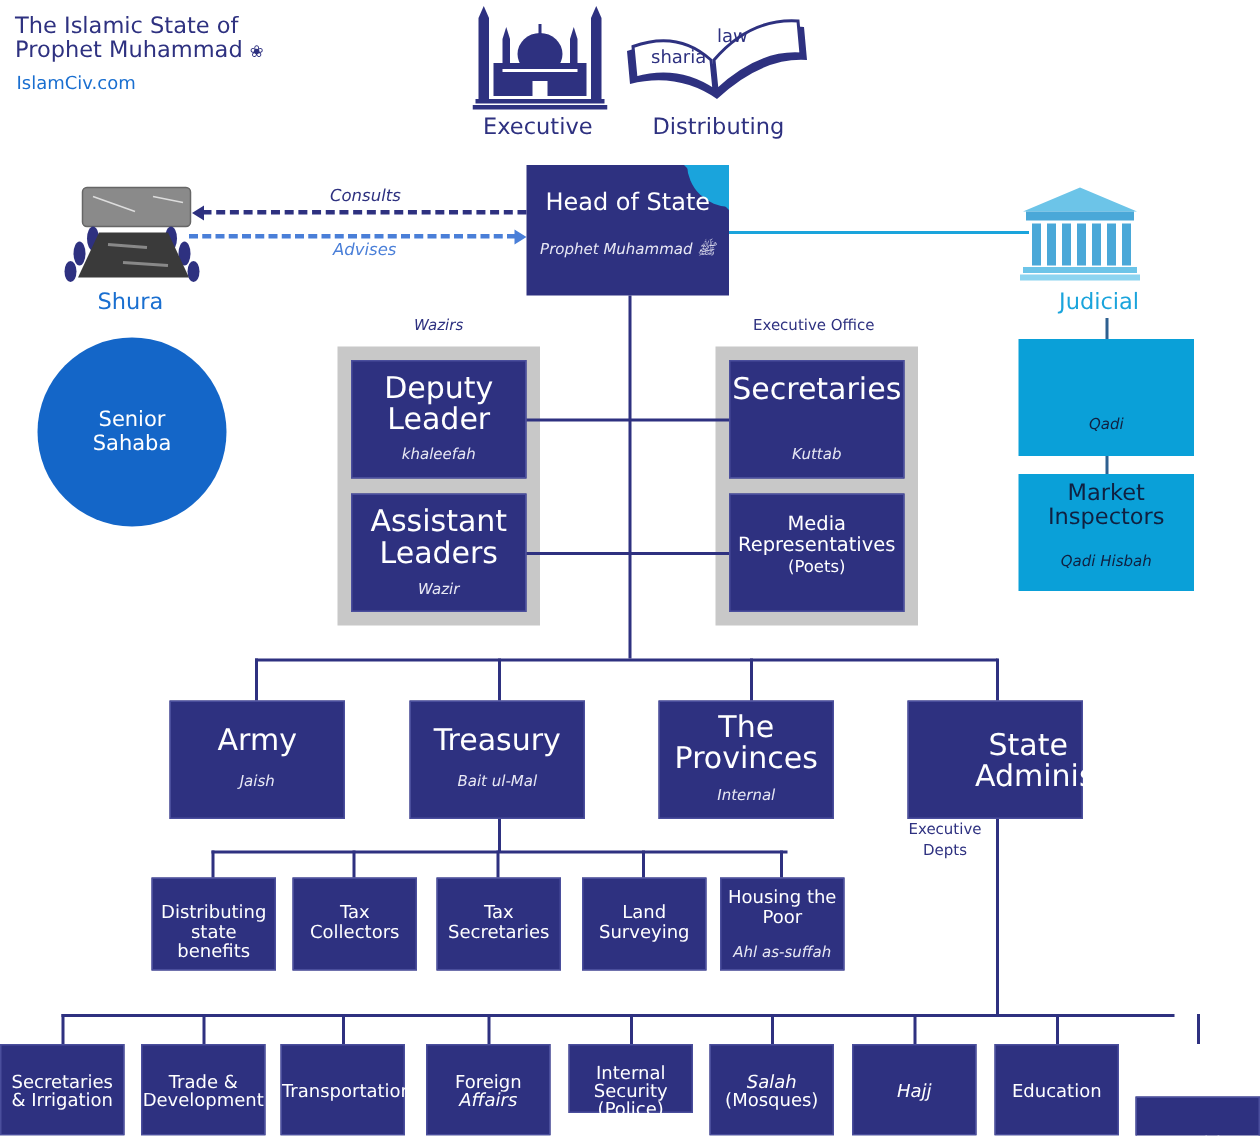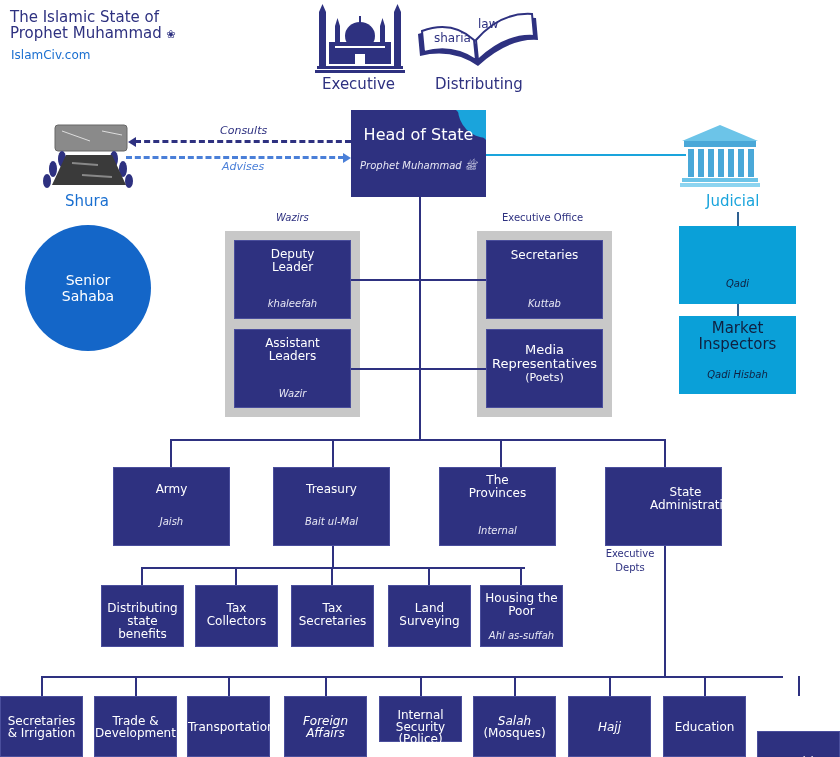--- a/index.html
+++ b/index.html
@@ -8,21 +8,21 @@
   .abs { position:absolute; }
   .box { position:absolute; background:#2e3180; color:#ffffff; box-sizing:border-box;
          border:1px solid #4a4e9c; text-align:center; }
   .box .t { position:absolute; left:0; right:0; line-height:1.05; }
   .box .s { position:absolute; left:0; right:0; font-style:italic; font-size:10px; color:#e8e8f4; }
   .jbox { position:absolute; background:#0aa0d8; color:#102040; box-sizing:border-box; text-align:center; }
   .jbox .t { position:absolute; left:0; right:0; line-height:1.05; font-size:15px; }
   .jbox .s { position:absolute; left:0; right:0; font-style:italic; font-size:10px; color:#102040; }
   .graybox { position:absolute; background:#c8c8c8; }
   .ln { position:absolute; background:#2e3180; }
-  .big { font-size:12px; }
+  .big { font-size:20px; }
   .center-flex { display:flex; align-items:center; justify-content:center; height:100%; flex-direction:column; }
 </style>
 </head>
 <body>
 
 <div class="abs" style="left:10px;top:9px;color:#2e3180;font-size:15px;line-height:16px;">
   <div>The Islamic State of</div>
   <div><span>Prophet Muhammad</span> <span style="font-size:11px;">❀</span></div>
 </div>
 <div class="abs" style="left:11px;top:48px;color:#1a6fd0;font-size:12px;">IslamCiv.com</div>
@@ -255,21 +255,21 @@
     </div>
     <div class="ln" style="left: 228px; top: 676px; width: 2px; height: 20px;"></div>
     <div class="box" style="left: 187px; top: 696px; width: 83px; height: 61px; font-size: 12px;">
       <div class="t" style="line-height: 12px; top: 24px;">
         <div>Transportation</div>
       </div>
     </div>
     <div class="ln" style="left: 325px; top: 676px; width: 2px; height: 20px;"></div>
     <div class="box" style="left: 284px; top: 696px; width: 83px; height: 61px; font-size: 12px;">
       <div class="t" style="line-height: 12px; top: 18px;">
-        <div style="font-style: italic;">Foreign</div>
+        <div style="">Foreign</div>
         <div style="font-style: italic;">Affairs</div>
       </div>
     </div>
     <div class="ln" style="left: 420px; top: 676px; width: 2px; height: 20px;"></div>
     <div class="box" style="left: 379px; top: 696px; width: 83px; height: 46px; font-size: 12px;">
       <div class="t" style="line-height: 12px; top: 12px;">
         <div>Internal</div>
         <div>Security</div>
         <div>(Police)</div>
       </div>

